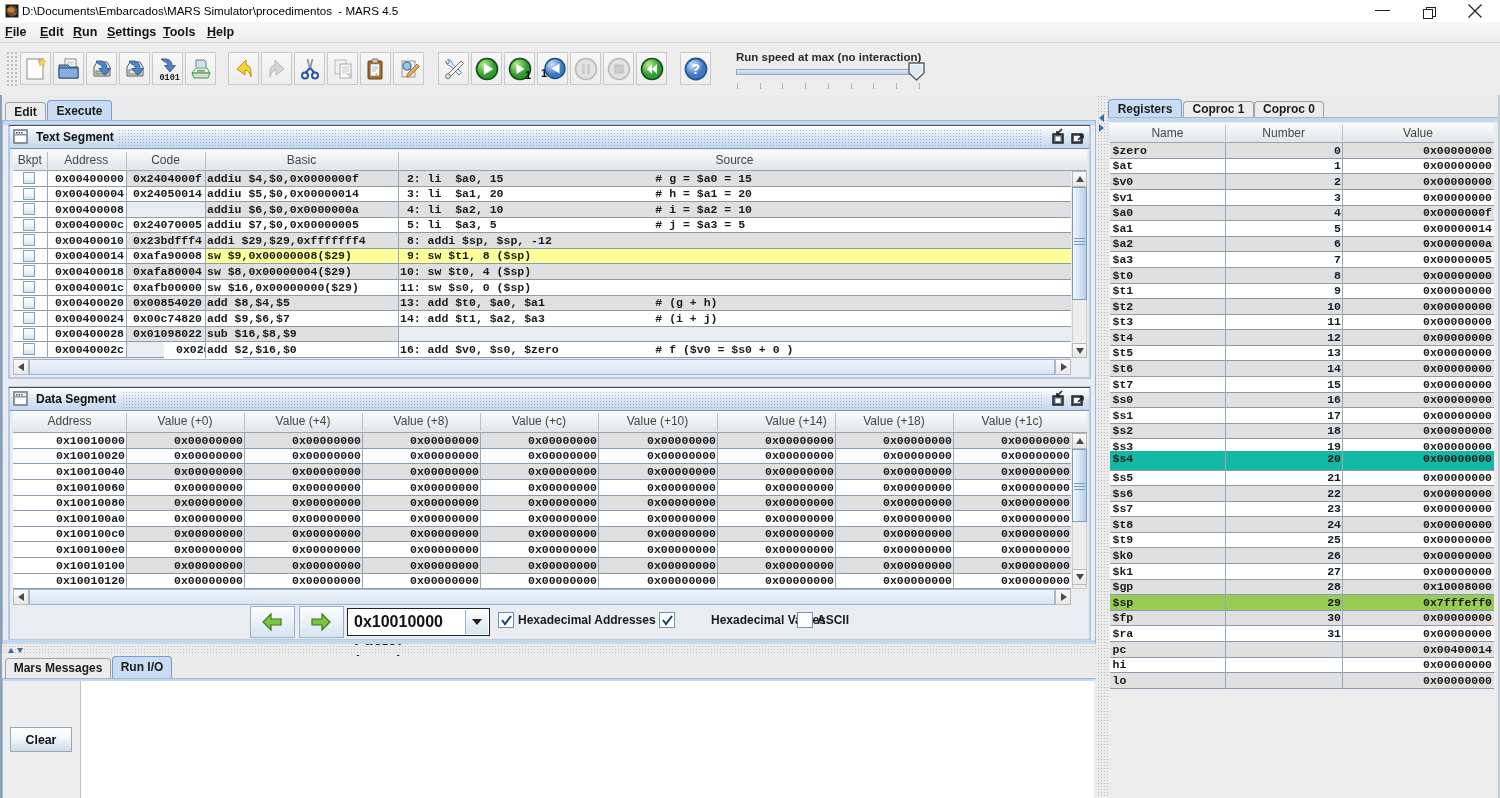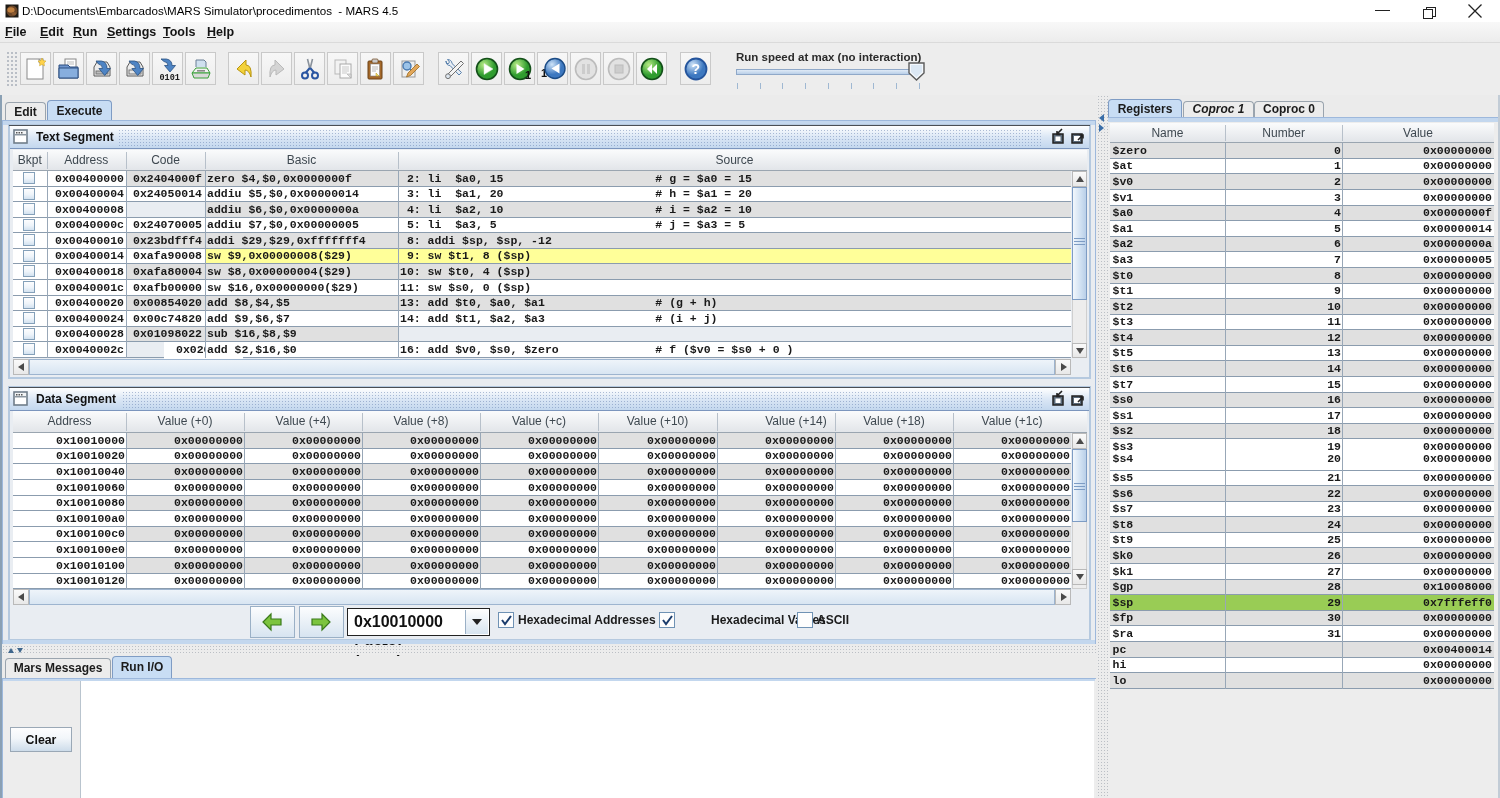--- a/index.html
+++ b/index.html
@@ -317,21 +317,21 @@
 <span class="hdrtxt" style="left:385px;width:673px;line-height:20px;">Source</span>
 <div class="abs" style="left:33.5px;top:2px;bottom:1px;width:1px;background:#b7c0ca;"></div>
 <div class="abs" style="left:113px;top:2px;bottom:1px;width:1px;background:#b7c0ca;"></div>
 <div class="abs" style="left:192px;top:2px;bottom:1px;width:1px;background:#b7c0ca;"></div>
 <div class="abs" style="left:385px;top:2px;bottom:1px;width:1px;background:#b7c0ca;"></div>
 </div>
 <div class="row" style="left:13px;top:171px;width:1058px;height:16px;">
 <div class="cell" style="left:0;top:0;width:33.5px;height:15px;background:#fff;"></div>
 <div class="cell mono" style="left:33.5px;top:0;width:79.5px;height:15px;background:#fff;text-align:right;line-height:15px;padding-right:2px;box-sizing:border-box;">0x00400000</div>
 <div class="cell mono" style="left:113px;top:0;width:79px;height:15px;background:#e0e0e0;line-height:15px;padding-left:7px;box-sizing:border-box;">0x2404000f</div>
-<div class="cell mono" style="left:192px;top:0;width:193px;height:15px;background:#e0e0e0;line-height:15px;padding-left:2px;box-sizing:border-box;">zero $4,$0,0x0000000f</div>
+<div class="cell mono" style="left:192px;top:0;width:193px;height:15px;background:#e0e0e0;line-height:15px;padding-left:2px;box-sizing:border-box;">addiu $4,$0,0x0000000f</div>
 <div class="cell mono" style="left:385px;top:0;width:673px;height:15px;background:#e0e0e0;line-height:15px;padding-left:2px;box-sizing:border-box;"> 2: li  $a0, 15                      # g = $a0 = 15</div>
 <div class="cb" style="left:10px;top:1px;"></div>
 </div>
 <div class="row" style="left:13px;top:187px;width:1058px;height:15px;">
 <div class="cell" style="left:0;top:0;width:33.5px;height:14px;background:#fff;"></div>
 <div class="cell mono" style="left:33.5px;top:0;width:79.5px;height:14px;background:#fff;text-align:right;line-height:14px;padding-right:2px;box-sizing:border-box;">0x00400004</div>
 <div class="cell mono" style="left:113px;top:0;width:79px;height:14px;background:#ffffff;line-height:14px;padding-left:7px;box-sizing:border-box;">0x24050014</div>
 <div class="cell mono" style="left:192px;top:0;width:193px;height:14px;background:#ffffff;line-height:14px;padding-left:2px;box-sizing:border-box;">addiu $5,$0,0x00000014</div>
 <div class="cell mono" style="left:385px;top:0;width:673px;height:14px;background:#ffffff;line-height:14px;padding-left:2px;box-sizing:border-box;"> 3: li  $a1, 20                      # h = $a1 = 20</div>
 <div class="cb" style="left:10px;top:1px;"></div>
@@ -646,21 +646,21 @@
 <div class="abs" style="left:2px;top:677.5px;width:1094px;height:120.5px;box-sizing:border-box;border-top:1px solid #9db8dc;border-left:1px solid #9db8dc;background:#ededed;"></div>
 <div class="abs" style="left:3px;top:678.5px;width:1092px;height:2.5px;background:#c3d7ee;"></div>
 <div class="abs" style="left:80px;top:681px;width:1014px;height:117px;background:#ffffff;border-left:1px solid #b9c4ce;box-sizing:border-box;"></div>
 <div class="abs" style="left:10px;top:727px;width:62px;height:25px;box-sizing:border-box;border:1px solid #9aa8b6;background:linear-gradient(#fdfdfe,#f2f6fa 45%,#cddcea);text-align:center;line-height:24px;font-weight:bold;font-size:12.3px;color:#111;">Clear</div>
 
 <div class="abs divdots" style="left:1097px;top:95px;width:11px;height:703px;background-color:#ececec;"></div>
 <div class="abs" style="left:1099px;top:114px;border-top:4px solid transparent;border-bottom:4px solid transparent;border-right:5px solid #3a6ea8;"></div>
 <div class="abs" style="left:1099px;top:124px;border-top:4px solid transparent;border-bottom:4px solid transparent;border-left:5px solid #3a6ea8;"></div>
 
 <div class="tab tabsel" style="left:1108px;top:99px;width:74px;height:18px;line-height:18px;">Registers</div>
-<div class="tab" style="left:1183px;top:101px;width:71px;height:16px;line-height:15px;font-style:italic;">Coproc 1</div>
+<div class="tab" style="left:1183px;top:101px;width:71px;height:16px;line-height:15px;">Coproc 1</div>
 <div class="tab" style="left:1254px;top:101px;width:70px;height:16px;line-height:15px;">Coproc 0</div>
 <div class="abs" style="left:1108px;top:117px;width:390px;height:681px;box-sizing:border-box;border-top:1px solid #9db8dc;background:#ededed;"></div>
 <div class="abs" style="left:1108px;top:118px;width:390px;height:3.5px;background:#c3d7ee;"></div>
 <div class="thead" style="left:1109.5px;top:123px;width:384.5px;height:20.3px;">
 <span class="hdrtxt" style="left:0.0px;width:115.79999999999995px;line-height:20px;">Name</span>
 <span class="hdrtxt" style="left:115.79999999999995px;width:116.70000000000005px;line-height:20px;">Number</span>
 <span class="hdrtxt" style="left:232.5px;width:152px;line-height:20px;">Value</span>
 <div class="abs" style="left:115.79999999999995px;top:2px;bottom:1px;width:1px;background:#b7c0ca;"></div>
 <div class="abs" style="left:232.5px;top:2px;bottom:1px;width:1px;background:#b7c0ca;"></div>
 </div>
@@ -757,21 +757,21 @@
 <div class="row" style="left:1109.5px;top:424px;width:384.5px;height:15px;background:#e0e0e0;">
 <div class="cell mono" style="left:0;top:0;width:115.8px;line-height:14px;padding-left:3px;box-sizing:border-box;">$s2</div>
 <div class="cell mono" style="left:115.8px;top:0;width:116.7px;line-height:14px;text-align:right;padding-right:1px;box-sizing:border-box;">18</div>
 <div class="cell mono" style="left:232.5px;top:0;width:152px;line-height:14px;text-align:right;padding-right:2px;box-sizing:border-box;">0x00000000</div>
 </div>
 <div class="row" style="left:1109.5px;top:439px;width:384.5px;height:16px;background:#ffffff;">
 <div class="cell mono" style="left:0;top:0;width:115.8px;line-height:15px;padding-left:3px;box-sizing:border-box;">$s3</div>
 <div class="cell mono" style="left:115.8px;top:0;width:116.7px;line-height:15px;text-align:right;padding-right:1px;box-sizing:border-box;">19</div>
 <div class="cell mono" style="left:232.5px;top:0;width:152px;line-height:15px;text-align:right;padding-right:2px;box-sizing:border-box;">0x00000000</div>
 </div>
-<div class="row" style="left:1109.5px;top:451px;width:384.5px;height:20px;background:#ffffff;">
+<div class="row" style="left:1109.5px;top:451px;width:384.5px;height:20px;background:#14b8a6;">
 <div class="cell mono" style="left:0;top:0;width:115.8px;line-height:15px;padding-left:3px;box-sizing:border-box;">$s4</div>
 <div class="cell mono" style="left:115.8px;top:0;width:116.7px;line-height:15px;text-align:right;padding-right:1px;box-sizing:border-box;">20</div>
 <div class="cell mono" style="left:232.5px;top:0;width:152px;line-height:15px;text-align:right;padding-right:2px;box-sizing:border-box;">0x00000000</div>
 </div>
 <div class="row" style="left:1109.5px;top:471px;width:384.5px;height:15px;background:#ffffff;">
 <div class="cell mono" style="left:0;top:0;width:115.8px;line-height:14px;padding-left:3px;box-sizing:border-box;">$s5</div>
 <div class="cell mono" style="left:115.8px;top:0;width:116.7px;line-height:14px;text-align:right;padding-right:1px;box-sizing:border-box;">21</div>
 <div class="cell mono" style="left:232.5px;top:0;width:152px;line-height:14px;text-align:right;padding-right:2px;box-sizing:border-box;">0x00000000</div>
 </div>
 <div class="row" style="left:1109.5px;top:486px;width:384.5px;height:16px;background:#e0e0e0;">

